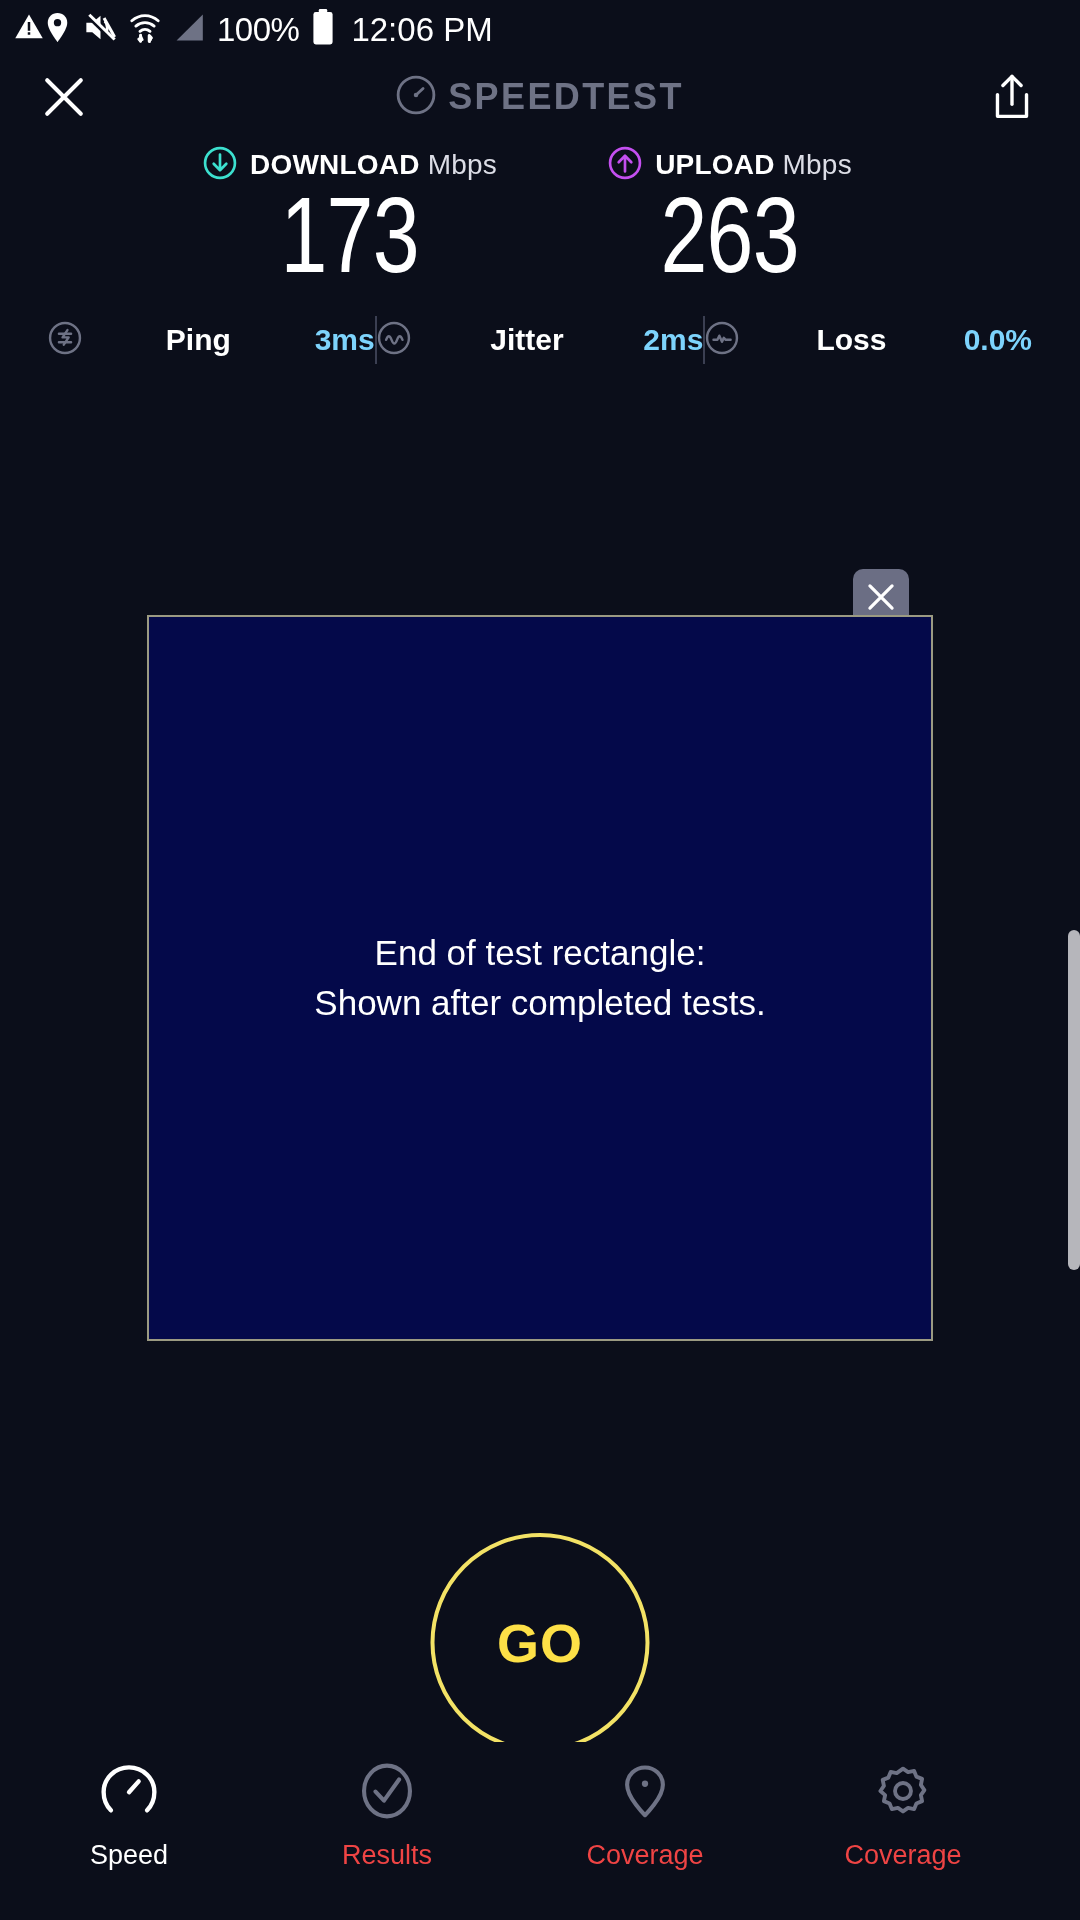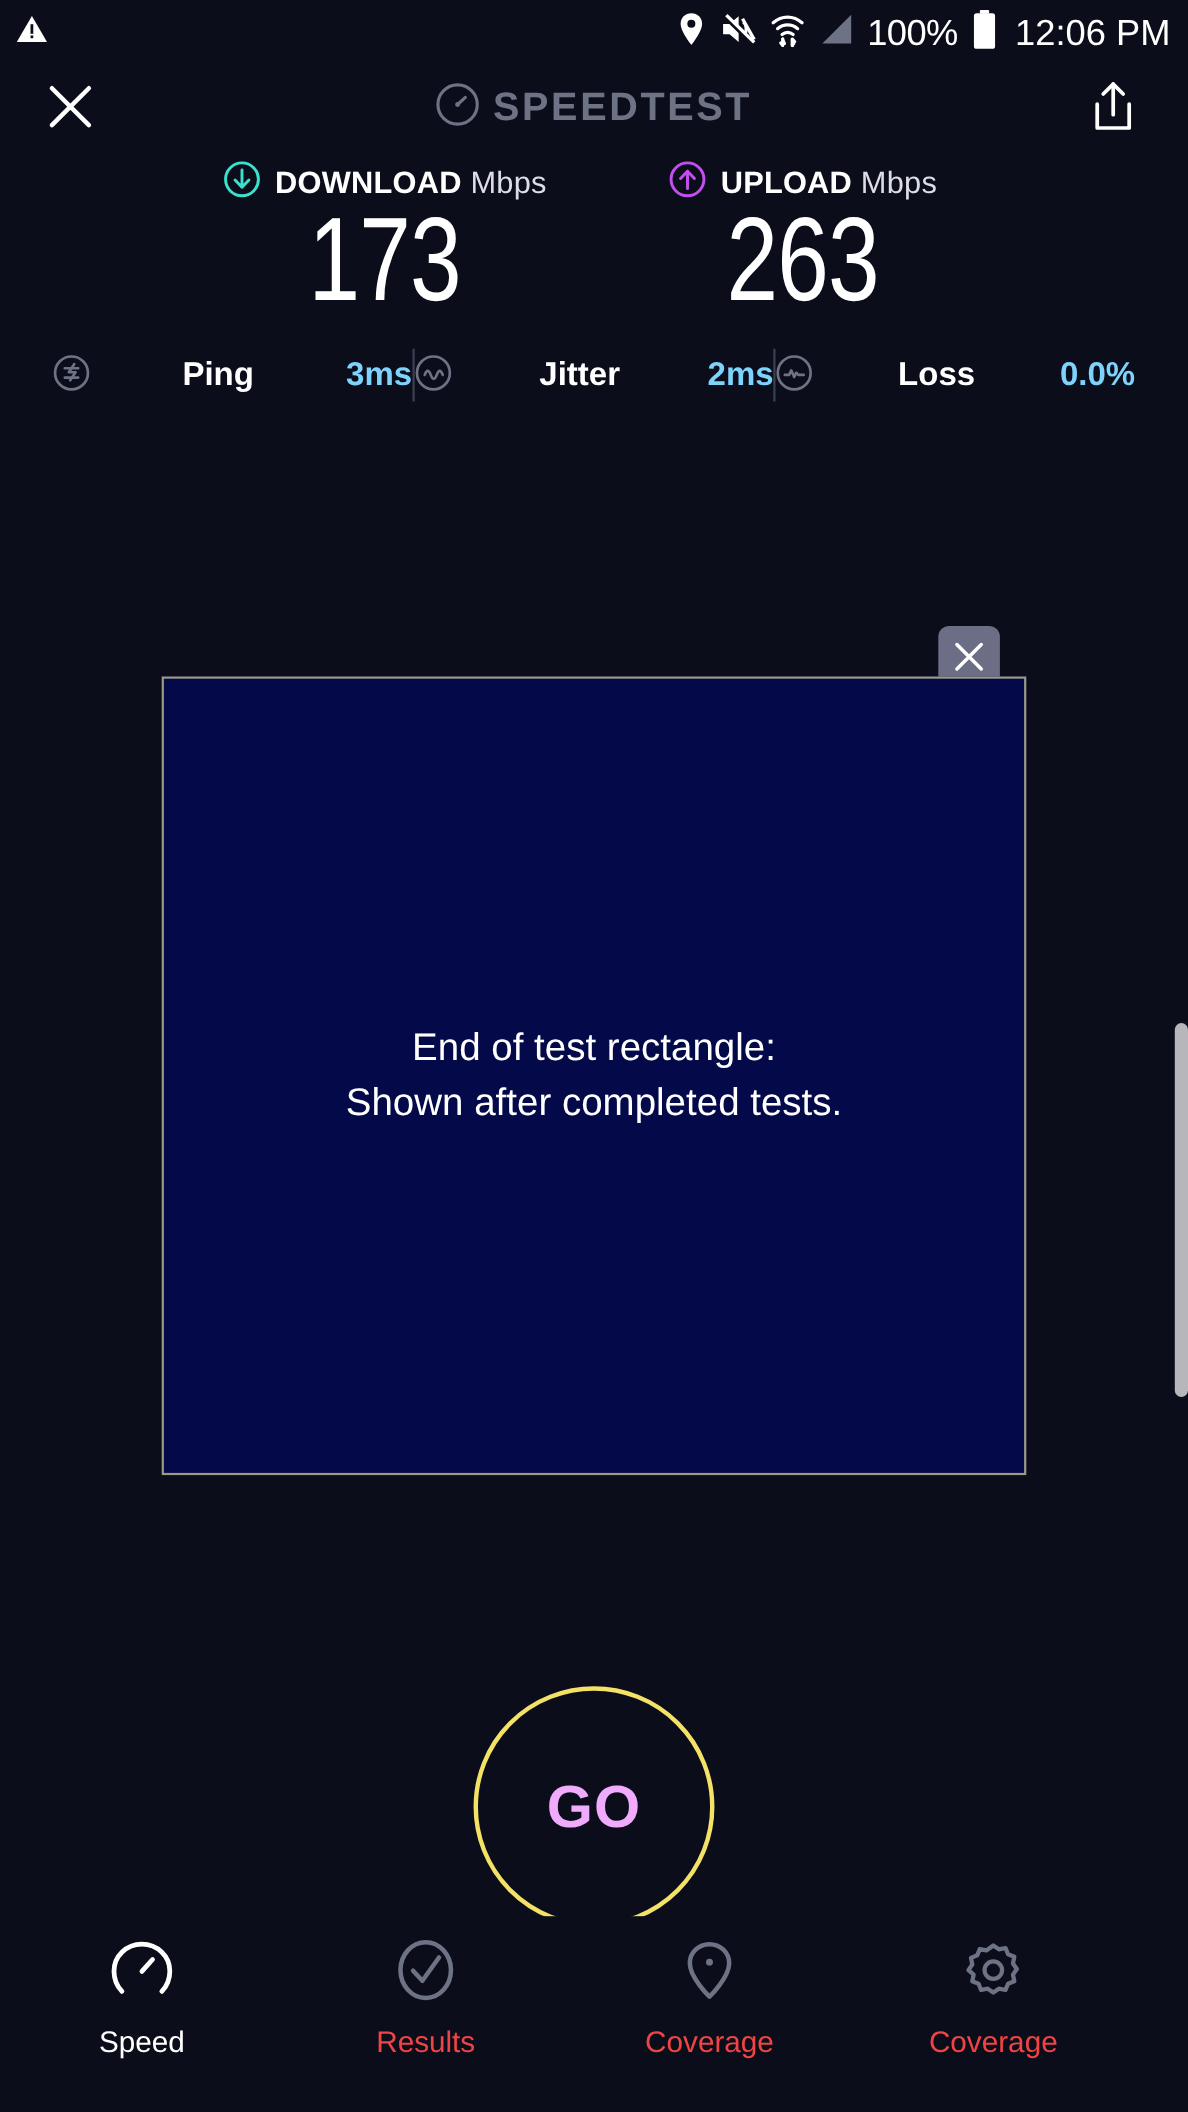--- a/index.html
+++ b/index.html
@@ -8,24 +8,23 @@
     background:#0b0e1a;
     font-family:"Liberation Sans", sans-serif;
     color:#ffffff;
     overflow:hidden;
     position:relative;
   }
 
   
   #status-bar{
     height:58px; width:100%;
-    display:flex; align-items:center; justify-content:space-between;
+    display:flex; align-items:center; 
     padding:0 16px 0 14px;
     background:#0b0e1a;
-    gap:48px;
   }
   #status-left{ display:flex; align-items:center; gap:10px; }
   #status-right{ display:flex; align-items:center; gap:13px; }
   .sicon{ display:block; }
   #battery-pct{
     font-size:33px; font-weight:400; letter-spacing:-0.5px;
     color:#ffffff; line-height:1;
   }
   #status-time{
     font-size:33px; font-weight:400; color:#ffffff; line-height:1;
@@ -115,21 +114,21 @@
 
   
   #go-button{
     position:absolute; left:50%; top:1533px; transform:translateX(-50%);
     width:219px; height:219px; border-radius:50%;
     border:4px solid #f3e265;
     display:flex; align-items:center; justify-content:center;
     cursor:pointer; background:transparent;
   }
   #go-label{
-    font-size:54px; font-weight:700; color:#f0abfc; letter-spacing:1px;
+    font-size:54px; font-weight:700; color:#fde047; letter-spacing:1px;
   }
 
   
   #bottom-nav{
     position:absolute; left:0; bottom:0; width:1032px; height:178px;
     display:flex; align-items:flex-start; padding-top:20px;
     background:#0b0e1a;
     justify-content:center;
   }
   .nav-item{

